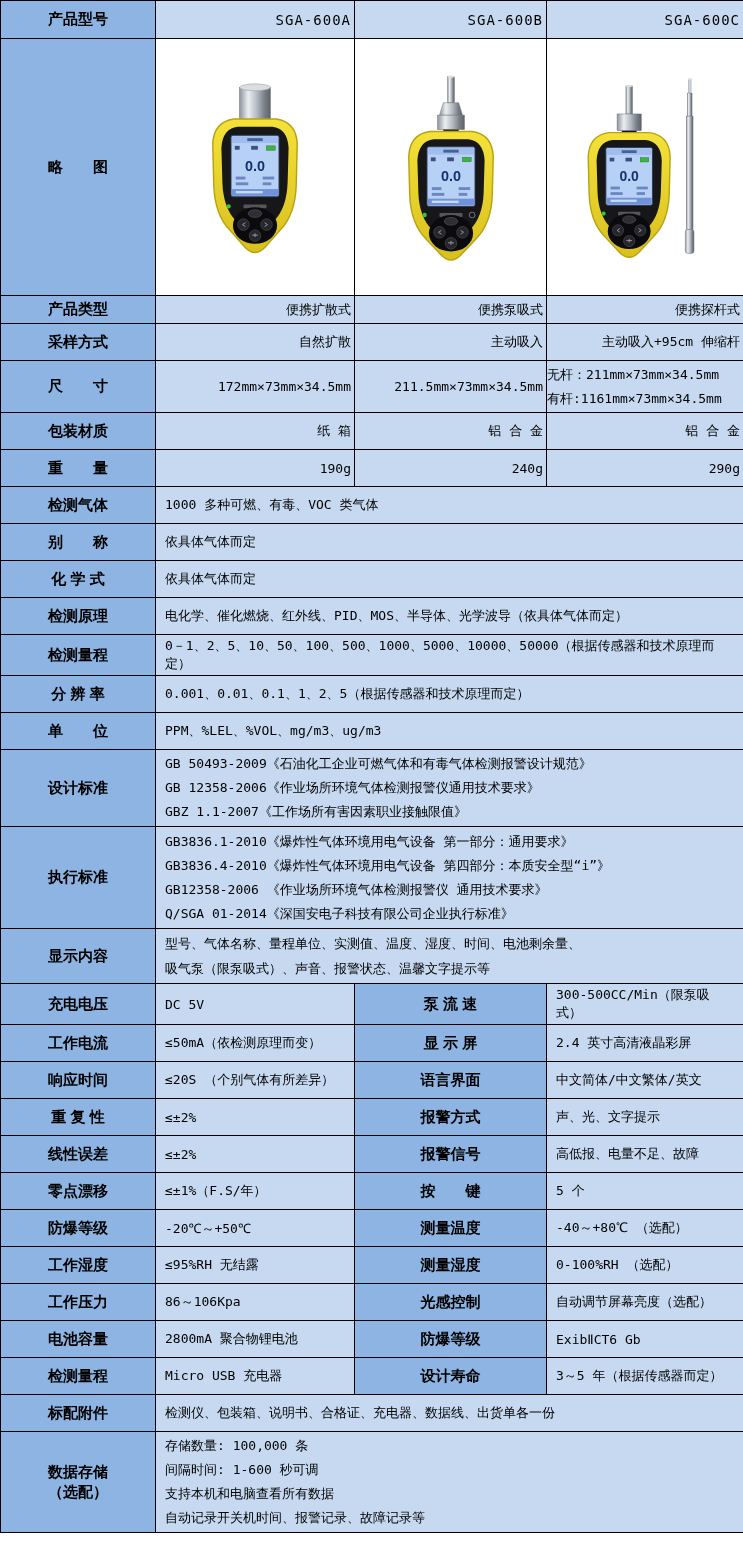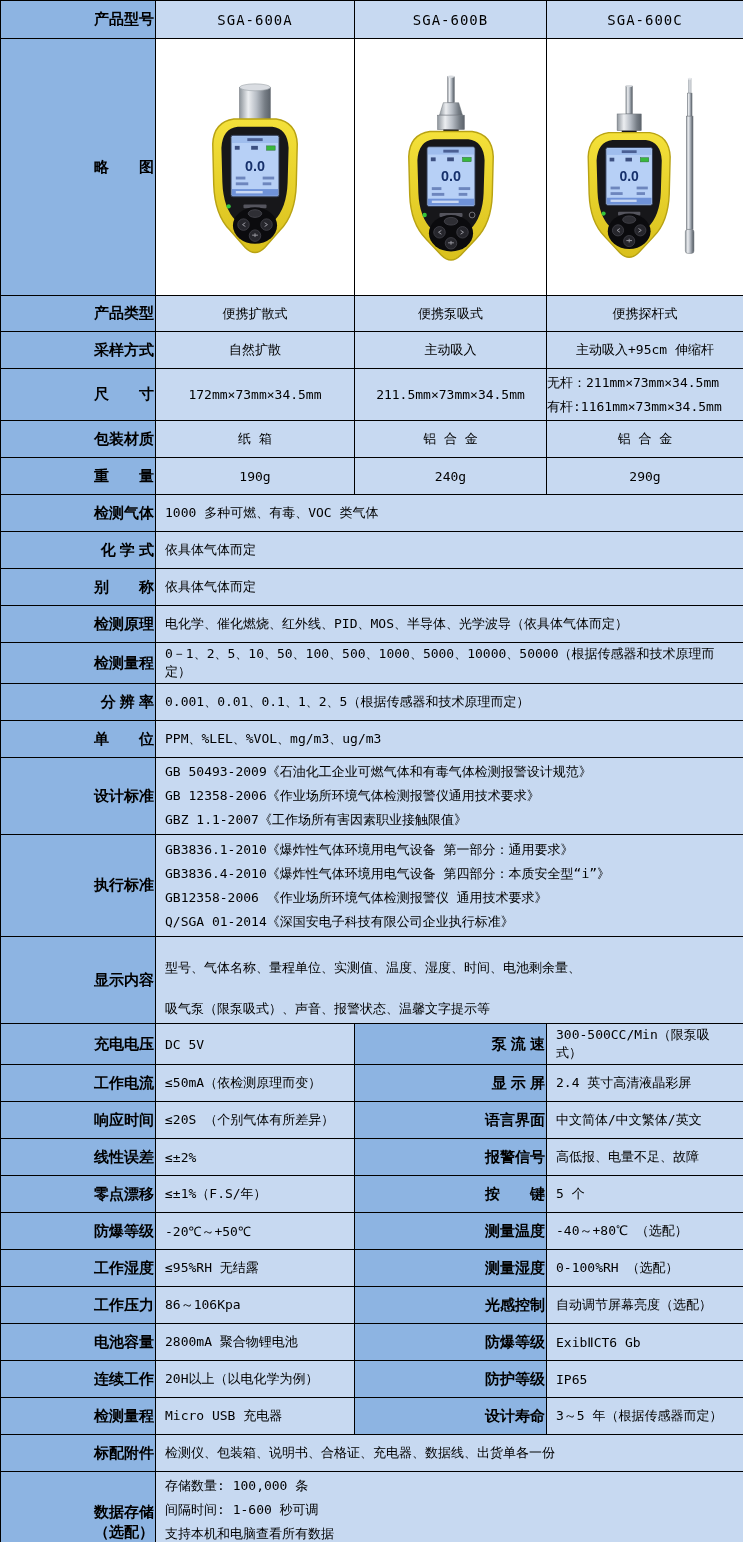--- a/index.html
+++ b/index.html
@@ -1,27 +1,27 @@
 <!DOCTYPE html>
 <html><head>
 <meta charset="utf-8">
 <style>
   html,body{margin:0;padding:0;background:#ffffff;}
   .wrap{width:743px;}
   table.spec{width:743px;border-collapse:collapse;table-layout:fixed;font-family:"Liberation Sans",sans-serif;color:#000;}
   td{border:1px solid #000;box-sizing:border-box;overflow:hidden;vertical-align:middle;}
-  .lbl{background:#8DB4E2;font-weight:bold;font-size:15px;text-align:right;line-height:1.35;}
+  .lbl{background:#8DB4E2;font-weight:bold;font-size:15px;text-align:center;line-height:1.35;}
   .val{background:#C7D9F1;font-size:13px;font-family:"DejaVu Sans Mono","Liberation Mono",monospace;padding:2px 9px;text-align:left;}
-  .val.center{text-align:center;padding:2px 3px;}
+  .val.center{text-align:right;padding:2px 3px;}
   .model{font-size:14px;letter-spacing:1px;}
   .imgcell{background:#ffffff;text-align:center;padding:2px 0;}
   .imgcell svg{display:block;margin:0 auto;}
   .ml div{line-height:24px;white-space:nowrap;}
-  .ml2 div{line-height:25px;white-space:nowrap;margin-top:16px;}
-  .r38{height:38px}.r37{height:37px}.r36{height:36px}.r52{height:52px}.r54{height:54px}
+  .ml2 div{line-height:25px;white-space:nowrap;}
+  .r38{height:38px}.r37{height:37px}.r36{height:28px}.r52{height:52px}.r54{height:54px}
   .r74{height:74px}.r99{height:99px}.r102{height:102px}.r199{height:257px}
 </style>
 </head>
 <body>
 
 <div class="wrap">
 <table class="spec">
 <colgroup>
         <col style="width:155px">
         <col style="width:199px">
@@ -243,25 +243,25 @@
   <td class="val center">190g</td>
   <td class="val center">240g</td>
   <td class="val center">290g</td>
 </tr>
 
 <tr class="r37">
   <td class="lbl">检测气体</td>
   <td class="val" colspan="3">1000 多种可燃、有毒、VOC 类气体</td>
 </tr>
 <tr class="r37">
+  <td class="lbl">别　　称</td>
+  <td class="val" colspan="3">依具体气体而定</td>
+</tr>
+<tr class="r37">
   <td class="lbl">化 学 式</td>
-  <td class="val" colspan="3">依具体气体而定</td>
-</tr>
-<tr class="r37">
-  <td class="lbl">别　　称</td>
   <td class="val" colspan="3">依具体气体而定</td>
 </tr>
 <tr class="r37">
   <td class="lbl">检测原理</td>
   <td class="val" colspan="3">电化学、催化燃烧、红外线、PID、MOS、半导体、光学波导（依具体气体而定）</td>
 </tr>
 <tr class="r37">
   <td class="lbl">检测量程</td>
   <td class="val" colspan="3">0－1、2、5、10、50、100、500、1000、5000、10000、50000（根据传感器和技术原理而定）</td>
 </tr>
@@ -311,20 +311,26 @@
   <td class="lbl">显 示 屏</td>
   <td class="val">2.4 英寸高清液晶彩屏</td>
 </tr>
 <tr class="r37">
   <td class="lbl">响应时间</td>
   <td class="val">≤20S （个别气体有所差异）</td>
   <td class="lbl">语言界面</td>
   <td class="val">中文简体/中文繁体/英文</td>
 </tr>
 <tr class="r37">
+  <td class="lbl">重 复 性</td>
+  <td class="val">≤±2%</td>
+  <td class="lbl">报警方式</td>
+  <td class="val">声、光、文字提示</td>
+</tr>
+<tr class="r37">
   <td class="lbl">线性误差</td>
   <td class="val">≤±2%</td>
   <td class="lbl">报警信号</td>
   <td class="val">高低报、电量不足、故障</td>
 </tr>
 <tr class="r37">
   <td class="lbl">零点漂移</td>
   <td class="val">≤±1%（F.S/年）</td>
   <td class="lbl">按　　键</td>
   <td class="val">5 个</td>
@@ -345,26 +351,20 @@
   <td class="lbl">工作压力</td>
   <td class="val">86～106Kpa</td>
   <td class="lbl">光感控制</td>
   <td class="val">自动调节屏幕亮度（选配）</td>
 </tr>
 <tr class="r37">
   <td class="lbl">电池容量</td>
   <td class="val">2800mA 聚合物锂电池</td>
   <td class="lbl">防爆等级</td>
   <td class="val">ExibⅡCT6 Gb</td>
-</tr>
-<tr class="r37">
-  <td class="lbl">连续工作</td>
-  <td class="val">20H以上（以电化学为例）</td>
-  <td class="lbl">防护等级</td>
-  <td class="val">IP65</td>
 </tr>
 <tr class="r37">
   <td class="lbl">检测量程</td>
   <td class="val">Micro USB 充电器</td>
   <td class="lbl">设计寿命</td>
   <td class="val">3～5 年（根据传感器而定）</td>
 </tr>
 
 <tr class="r37">
   <td class="lbl">标配附件</td>

